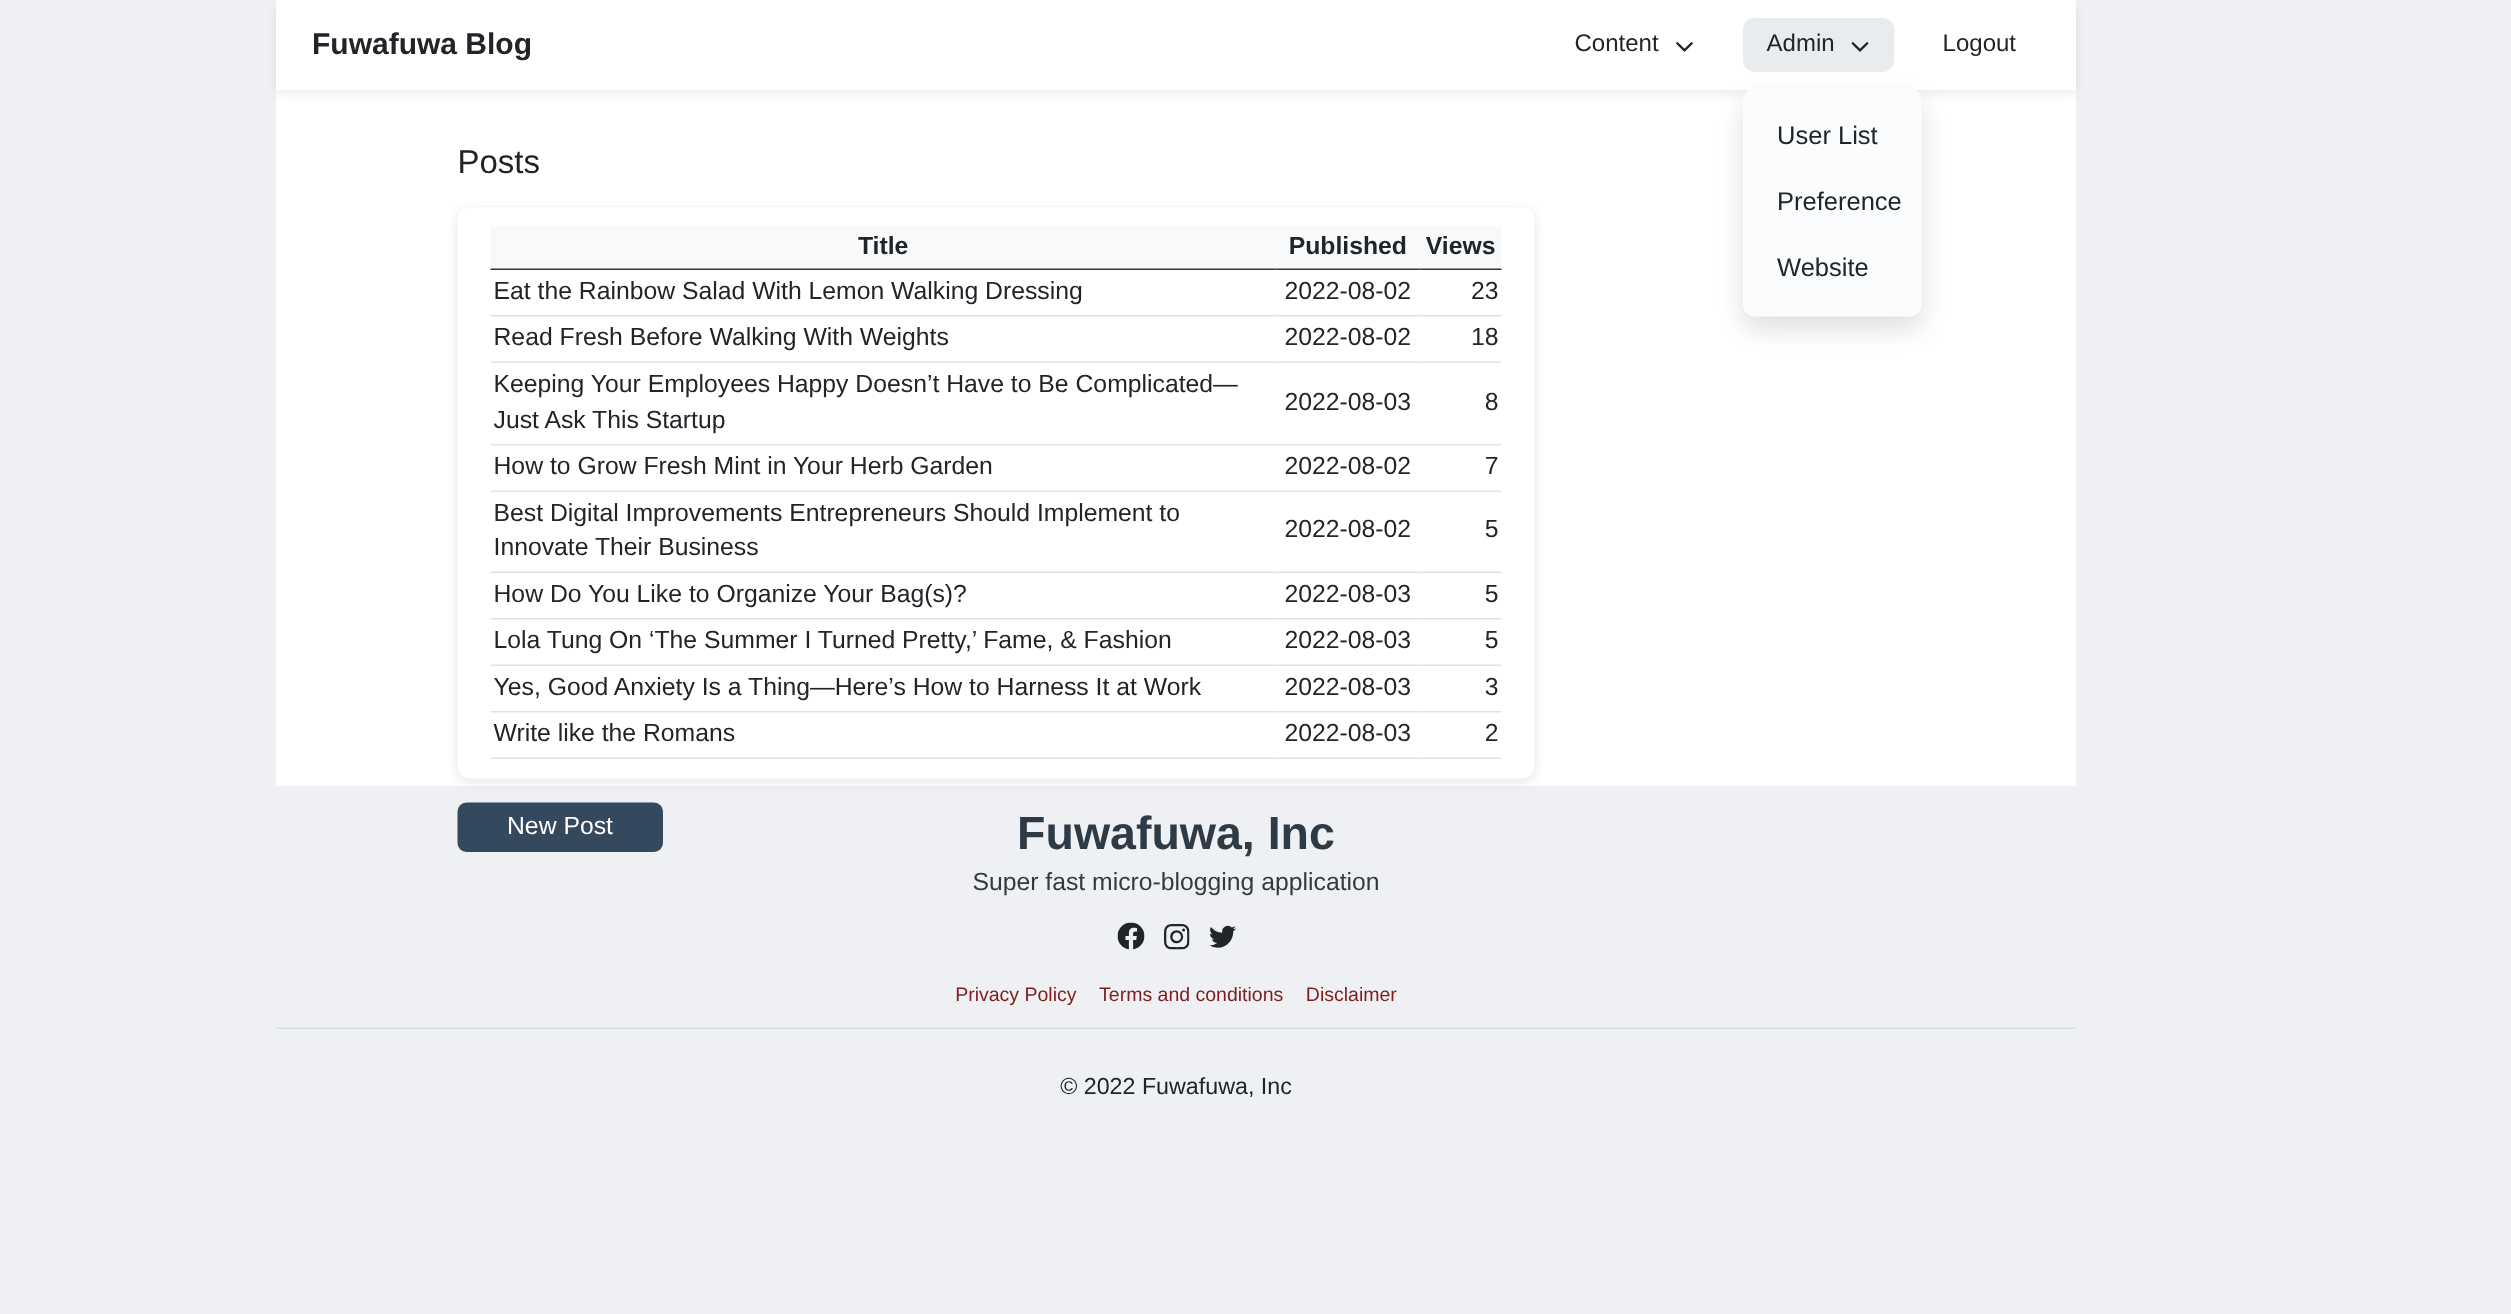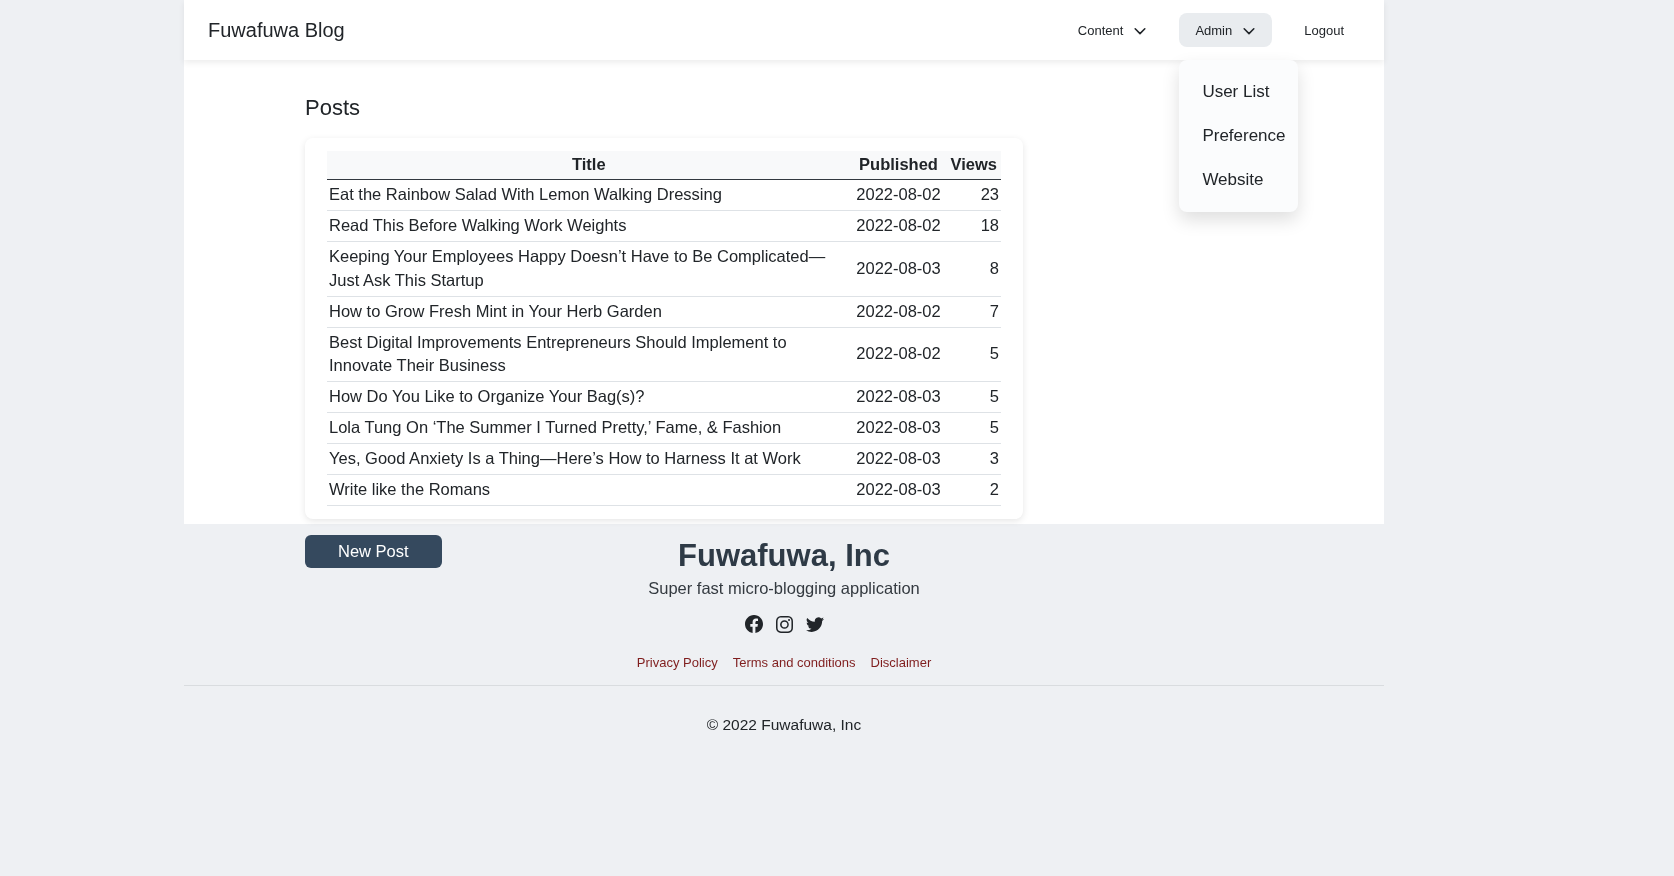--- a/index.html
+++ b/index.html
@@ -24,25 +24,25 @@
   .shell{width:1200px;margin-left:184px;}
   
   .navbar{
     position:relative;
     height:60px;background:#ffffff;
     display:flex;align-items:center;justify-content:space-between;
     padding:0 24px;
     box-shadow:0 3px 6px rgba(0,0,0,0.07);
     z-index:20;
   }
-  .brand{font-size:20px;font-weight:normal;cursor:pointer;}
+  .brand{font-size:20px;font-weight:bold;cursor:pointer;}
   .nav-right{display:flex;align-items:center;gap:16px;}
   .nav-item{
     display:flex;align-items:center;gap:10px;
-    font-size:13px;padding:9px 16px;border-radius:8px;cursor:pointer;
+    font-size:16px;padding:9px 16px;border-radius:8px;cursor:pointer;
     white-space:nowrap;
     text-align:right;
   }
   .nav-item.active{background:var(--nav-active-bg);}
   .chev{display:inline-flex;margin-top:2px;}
   
   .dropdown-wrap{position:relative;}
   .dropdown-menu{
     position:absolute;top:47px;left:0;
     width:119px;
@@ -153,21 +153,21 @@
           </tr>
         </thead>
         <tbody>
 
         <tr>
               <td class="td-title">Eat the Rainbow Salad With Lemon Walking Dressing</td>
               <td class="td-date">2022-08-02</td>
               <td class="td-views">23</td>
             </tr>
             <tr>
-              <td class="td-title">Read This Before Walking Work Weights</td>
+              <td class="td-title">Read Fresh Before Walking With Weights</td>
               <td class="td-date">2022-08-02</td>
               <td class="td-views">18</td>
             </tr>
             <tr>
               <td class="td-title">Keeping Your Employees Happy Doesn’t Have to Be Complicated—Just Ask This Startup</td>
               <td class="td-date">2022-08-03</td>
               <td class="td-views">8</td>
             </tr>
             <tr>
               <td class="td-title">How to Grow Fresh Mint in Your Herb Garden</td>

